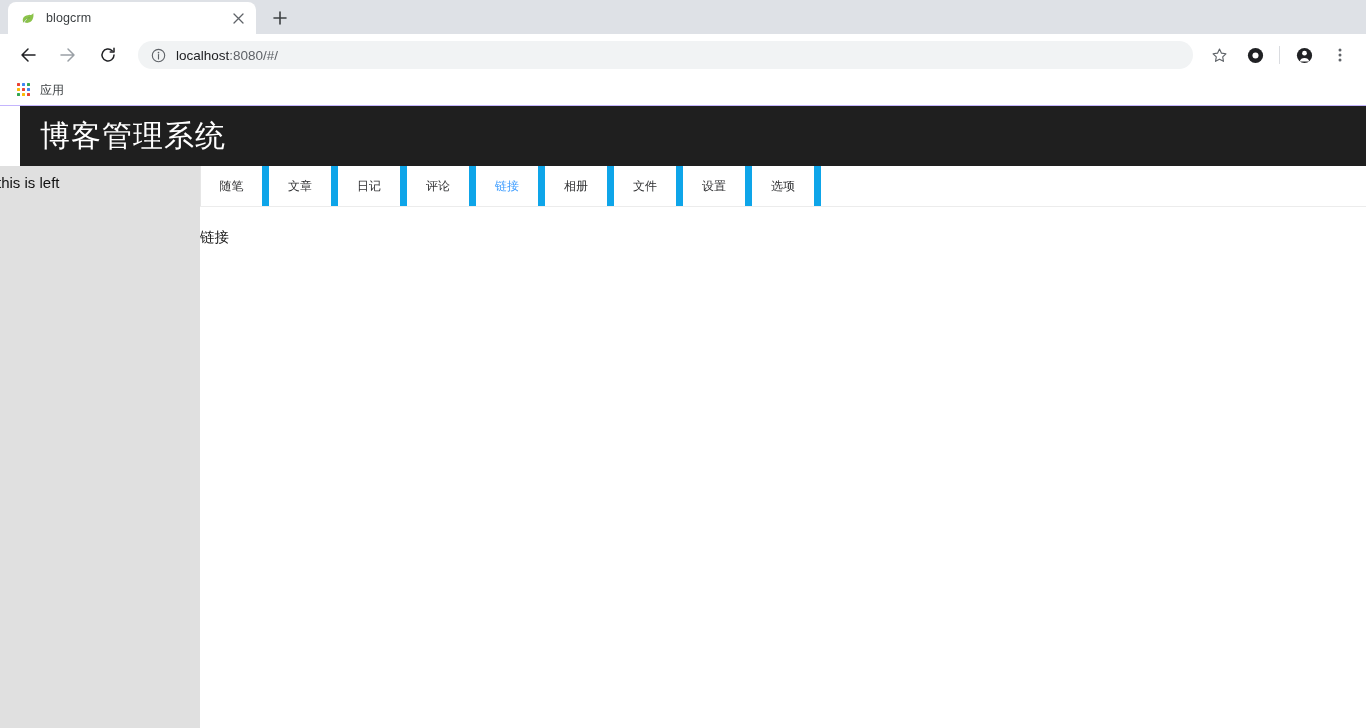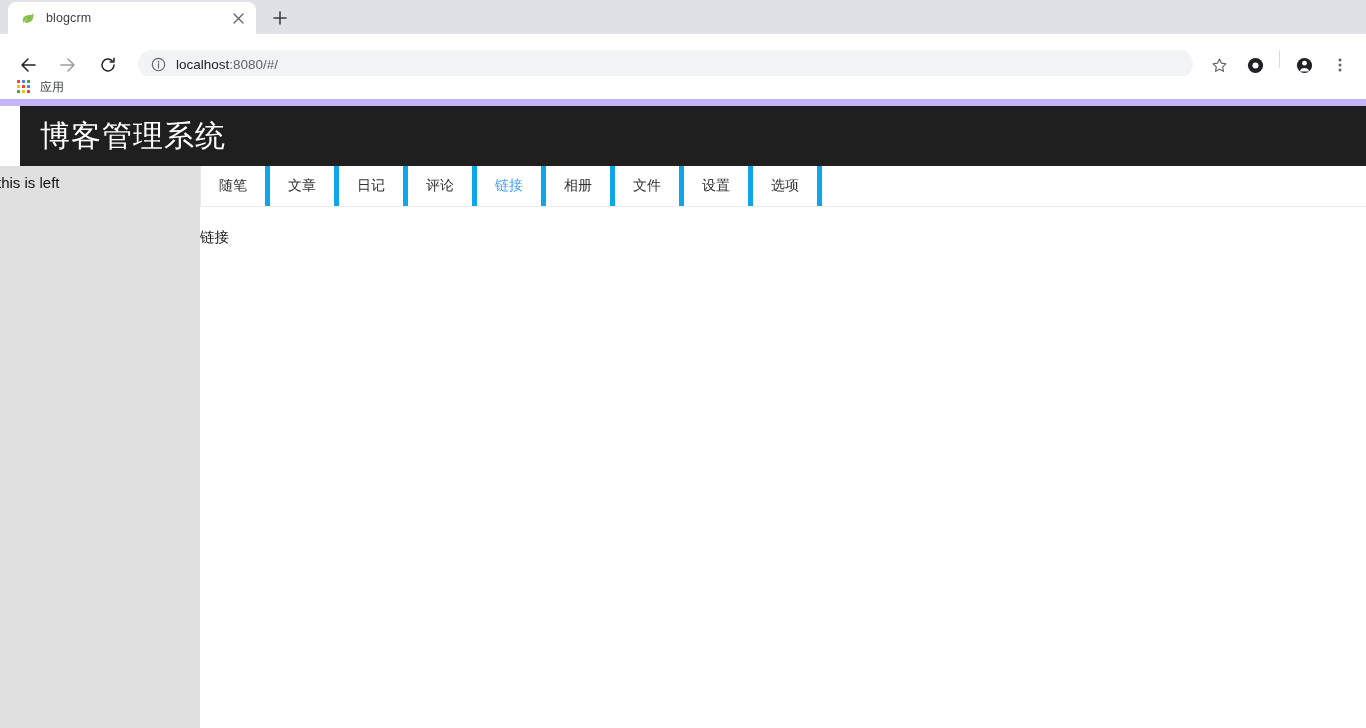--- a/index.html
+++ b/index.html
@@ -70,21 +70,21 @@
     border-radius: 50%;
     color: #3c4043;
   }
 
   
   .toolbar {
     height: 42px;
     flex: 0 0 42px;
     background: #ffffff;
     display: flex;
-    align-items: flex-start;
+    align-items: center;
     padding: 16px 8px;
   }
   .nav-btn {
     width: 30px; height: 30px;
     margin: 0 5px;
     display: flex; align-items: center; justify-content: center;
     color: #202124;
     border-radius: 50%;
     flex: 0 0 30px;
   }
@@ -127,21 +127,21 @@
   }
 
   
   .bookmarks {
     height: 30px;
     flex: 0 0 30px;
     background: #ffffff;
     display: flex;
     align-items: center;
     padding-left: 10px;
-    border-bottom: 7px solid #c4b5fd;
+    border-bottom: 1px solid #c4b5fd;
   }
   .bookmark-item {
     display: flex;
     align-items: center;
     padding: 3px 7px;
     border-radius: 4px;
   }
   .apps-grid {
     width: 15px; height: 15px;
     display: grid;
@@ -215,23 +215,23 @@
     flex: 0 0 41px;
     border-bottom: 1px solid #ececec;
     background: #ffffff;
   }
   .tab-item {
     min-width: 69px;
     padding: 0 18px;
     display: flex;
     align-items: center;
     justify-content: center;
-    font-size: 14px;
+    font-size: 12px;
     color: #303133;
-    border-right: 5px solid #0ea5e9;
+    border-right: 7px solid #0ea5e9;
     background: #ffffff;
     white-space: nowrap;
   }
   .tab-item:first-child { border-left: 1px solid #e6e6e6; }
   .tab-item.active { color: #409eff; }
   .tabs-filler { flex: 1; }
 
   .content-pane {
     flex: 1;
     padding: 21px 0 0 0;

